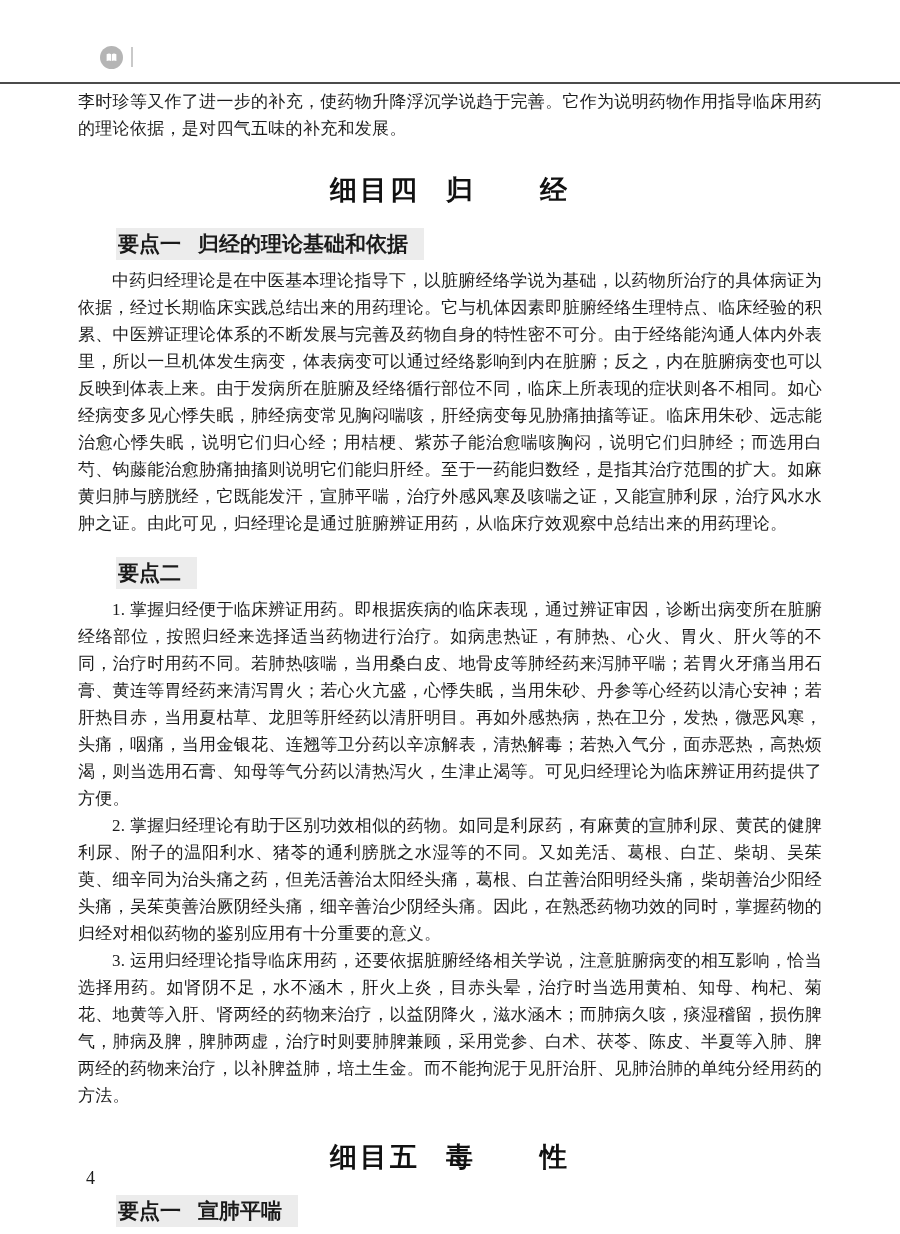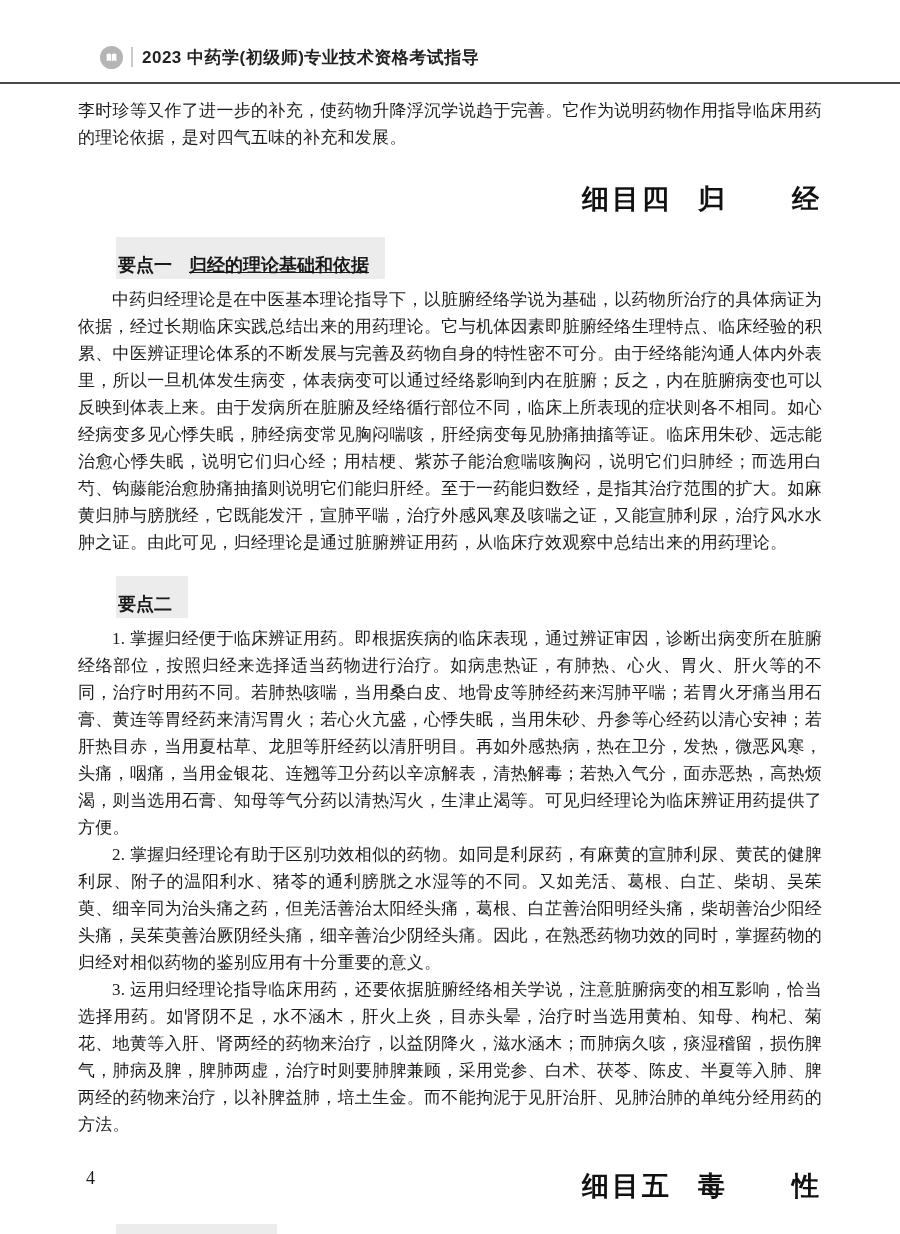--- a/index.html
+++ b/index.html
@@ -41,40 +41,40 @@
   }
   
   .content{padding:0 78px;}
   .body-text{
     margin:0;
     font-size:17px;line-height:27px;
     text-align:justify;
     text-indent:2em;
     letter-spacing:0.3px;
   }
-  .body-text.no-indent{text-indent:0;margin-top:13px;}
+  .body-text.no-indent{text-indent:0;margin-top:4px;}
   .chapter-heading{
     margin:30px 0 0 0;
-    text-align:right;
+    text-align:center;
     font-size:27px;font-weight:bold;
     font-family:"Liberation Serif","DejaVu Serif",serif;
     letter-spacing:3px;
     color:#111;
   }
   .chapter-heading .t1{margin-left:26px;}
   .chapter-heading .t2{margin-left:64px;}
   .point-heading{
     display:inline-flex;align-items:baseline;
     margin:20px 0 7px 38px;
-    padding:16px 16px 2px 2px;
+    padding:2px 16px 2px 2px;
     background:#ececec;
     font-family:"Liberation Sans","DejaVu Sans",sans-serif;
-    font-weight:bold;font-size:18px;color:#1a1a1a;
+    font-weight:bold;font-size:21px;color:#1a1a1a;
   }
-  .point-heading .point-title{margin-left:17px;text-decoration:underline;}
+  .point-heading .point-title{margin-left:17px;}
   .point-block{display:block;}
   .chapter-heading.second{}
   
   .page-number{
     position:absolute;left:86px;top:1168px;
     font-size:18px;
     font-family:"Liberation Serif","DejaVu Serif",serif;
     color:#1c1c1c;
   }
 </style>
@@ -84,21 +84,20 @@
 <div class="page">
 
   <header class="page-header">
     <div class="header-row">
       <span class="logo-circle">
         <svg width="15" height="15" viewBox="0 0 20 20" aria-hidden="true">
           <path d="M3.5 5.5c2.2-1.1 4.4-1.1 6 0v9.2c-1.6-1.1-3.8-1.1-6 0zM16.5 5.5c-2.2-1.1-4.4-1.1-6 0v9.2c1.6-1.1 3.8-1.1 6 0z" fill="#ffffff"></path>
         </svg>
       </span>
       <span class="v-sep"></span>
-      <span class="header-title">2023 中药学(初级师)专业技术资格考试指导</span>
     </div>
     <div class="header-rule"></div>
   </header>
 
   <main class="content">
 
     <p class="body-text no-indent">李时珍等又作了进一步的补充，使药物升降浮沉学说趋于完善。它作为说明药物作用指导临床用药的理论依据，是对四气五味的补充和发展。</p>
 
     <h1 class="chapter-heading">
       <span>细目四</span><span class="t1">归</span><span class="t2">经</span>

